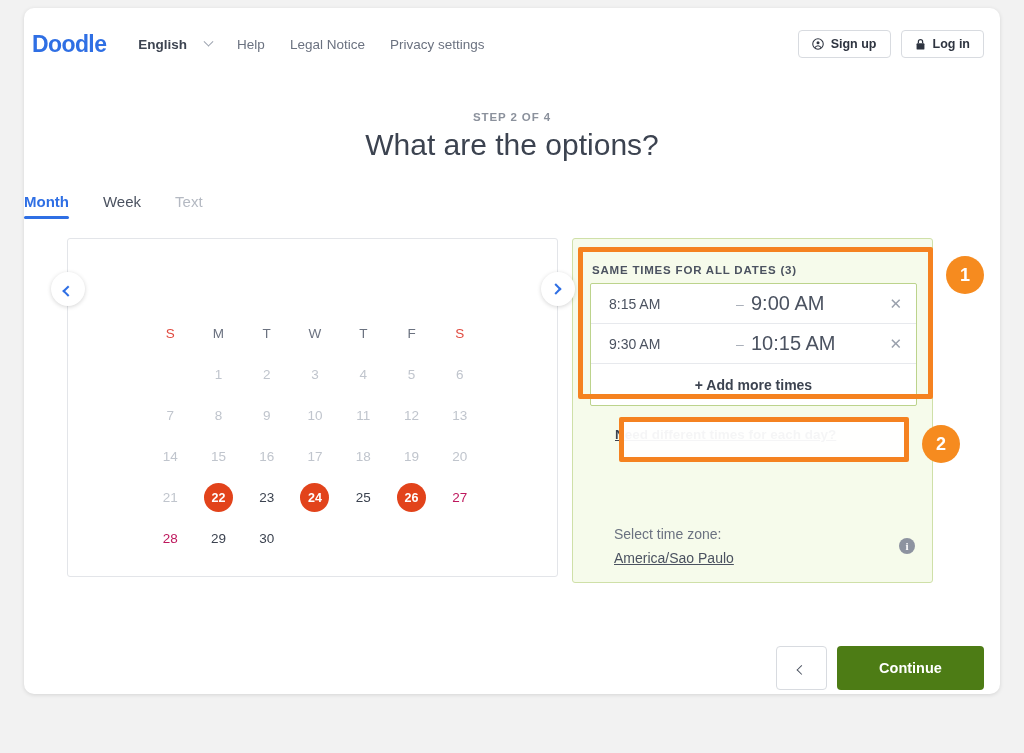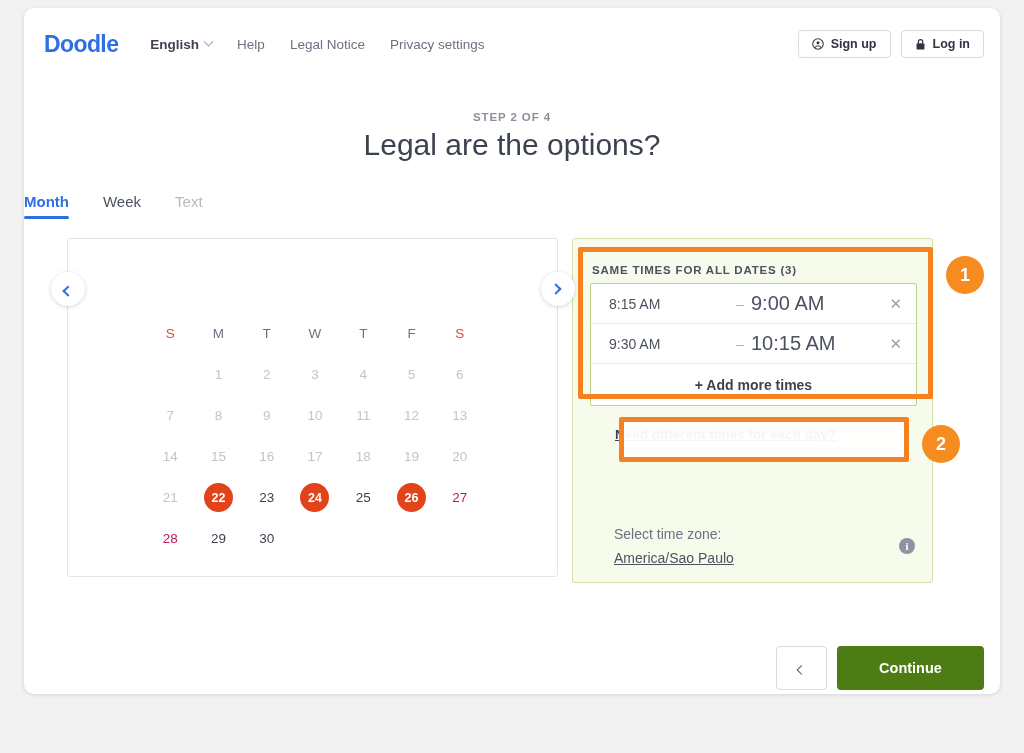--- a/index.html
+++ b/index.html
@@ -18,28 +18,28 @@
     box-shadow: 0 1px 4px rgba(0,0,0,0.12);
   }
 
   
   .header {
     position: absolute; left: 0; top: 0;
     width: 100%; height: 72px;
     display: flex; align-items: center;
   }
   .logo {
-    margin-left: 20px;
+    margin-left: 8px;
     font-size: 23px; font-weight: bold;
     color: #2f6fe4; letter-spacing: -0.6px;
   }
   .nav { display: flex; align-items: center; margin-left: 32px; gap: 25px; }
   .nav-item {
     font-size: 13.5px; color: #6b7280; cursor: pointer;
-    display: flex; align-items: center; gap: 6px;
+    display: flex; align-items: center; gap: 18px;
   }
   .nav-item.strong { color: #3d4451; font-weight: 600; }
   .chev-down {
     display: inline-block; width: 7px; height: 7px;
     border-right: 1.4px solid #9aa1ad; border-bottom: 1.4px solid #9aa1ad;
     transform: rotate(45deg) translate(-2px,-2px);
   }
   .header-actions {
     position: absolute; right: 16px; top: 22px;
     display: flex; gap: 10px; margin-left: 24px;
@@ -245,21 +245,21 @@
               <rect x="2" y="6.5" width="10" height="8" rx="1.2" fill="#2e3440"></rect>
               <path d="M4.3 6.5V4.6a2.7 2.7 0 0 1 5.4 0v1.9" fill="none" stroke="#2e3440" stroke-width="1.6"></path>
             </svg>
         </span>
         <span>Log in</span>
       </div>
     </div>
   </div>
 
   <div class="step-label">STEP 2 OF 4</div>
-  <h1 class="page-title">Legal are the options?</h1>
+  <h1 class="page-title">What are the options?</h1>
 
   <div class="tabs">
     <div class="tab active">Month</div>
     <div class="tab">Week</div>
     <div class="tab muted">Text</div>
   </div>
 
   <div class="nav-circle prev">
     <span class="chev l"></span>
   </div>

